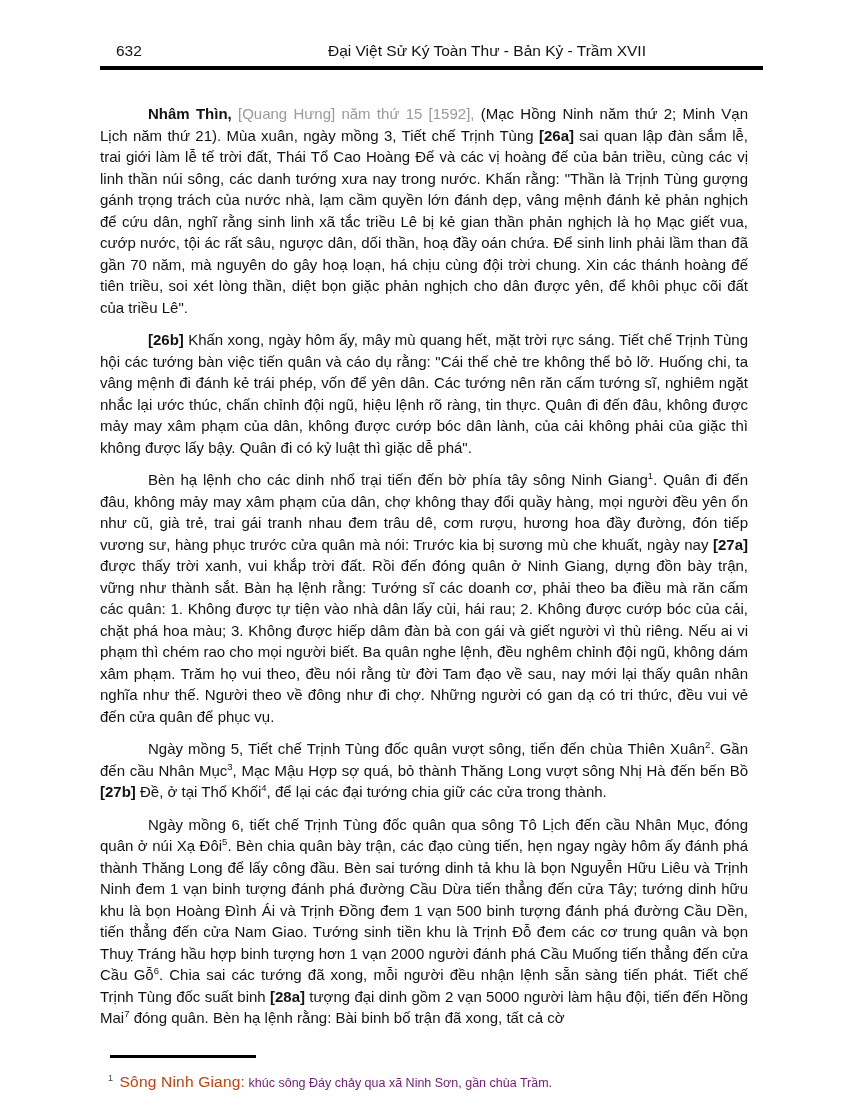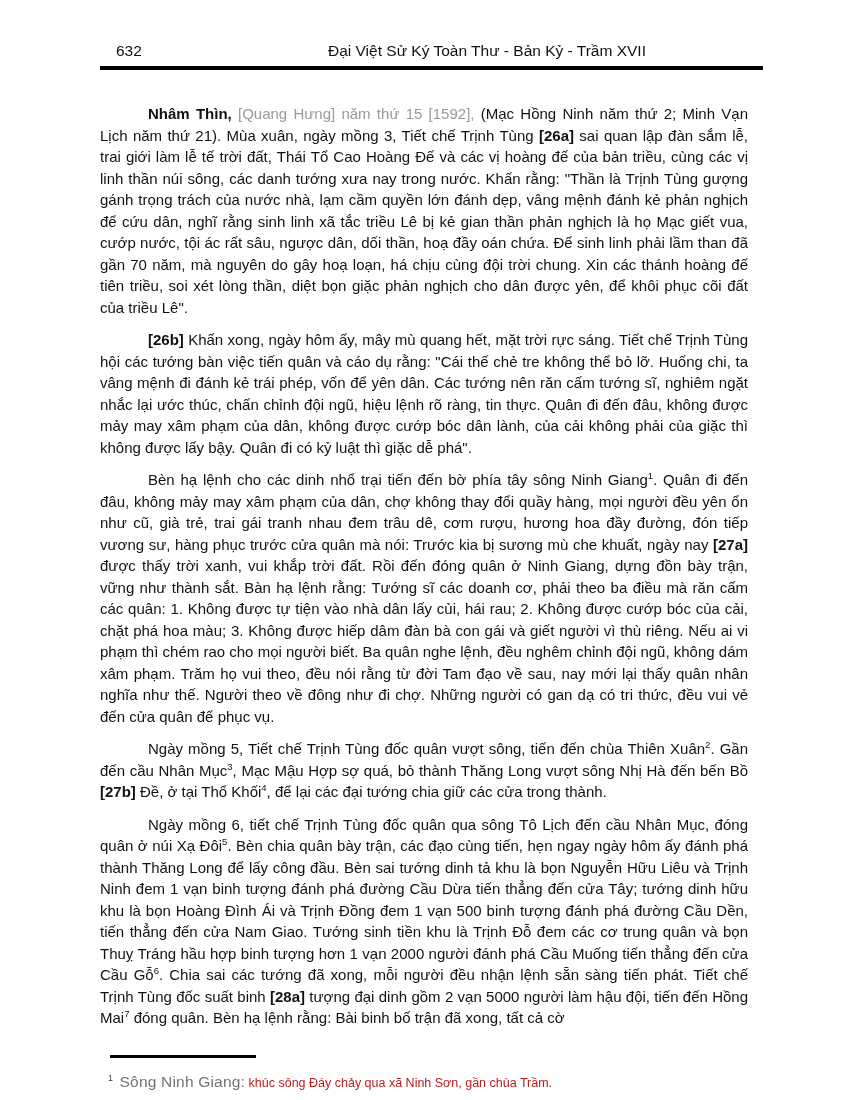--- a/index.html
+++ b/index.html
@@ -64,25 +64,25 @@
     color: #121212;
   }
   sup.fn-num {
     font-size: 9px;
     line-height: 0;
     vertical-align: super;
     color: #444444;
     margin-right: 2px;
   }
   .fn-term {
-    color: #737373;
+    color: #c2410c;
     font-size: 15.5px;
     letter-spacing: 0.2px;
   }
-  .fn-text { color: #b91c1c; }
+  .fn-text { color: #701a75; }
 </style>
 </head>
 <body>
 
 <div class="page">
   <div class="content">
 
     <div class="page-header">
       <span class="page-number">632</span>
       <span class="header-title">Đại Việt Sử Ký Toàn Thư - Bản Kỷ - Trầm XVII</span>

